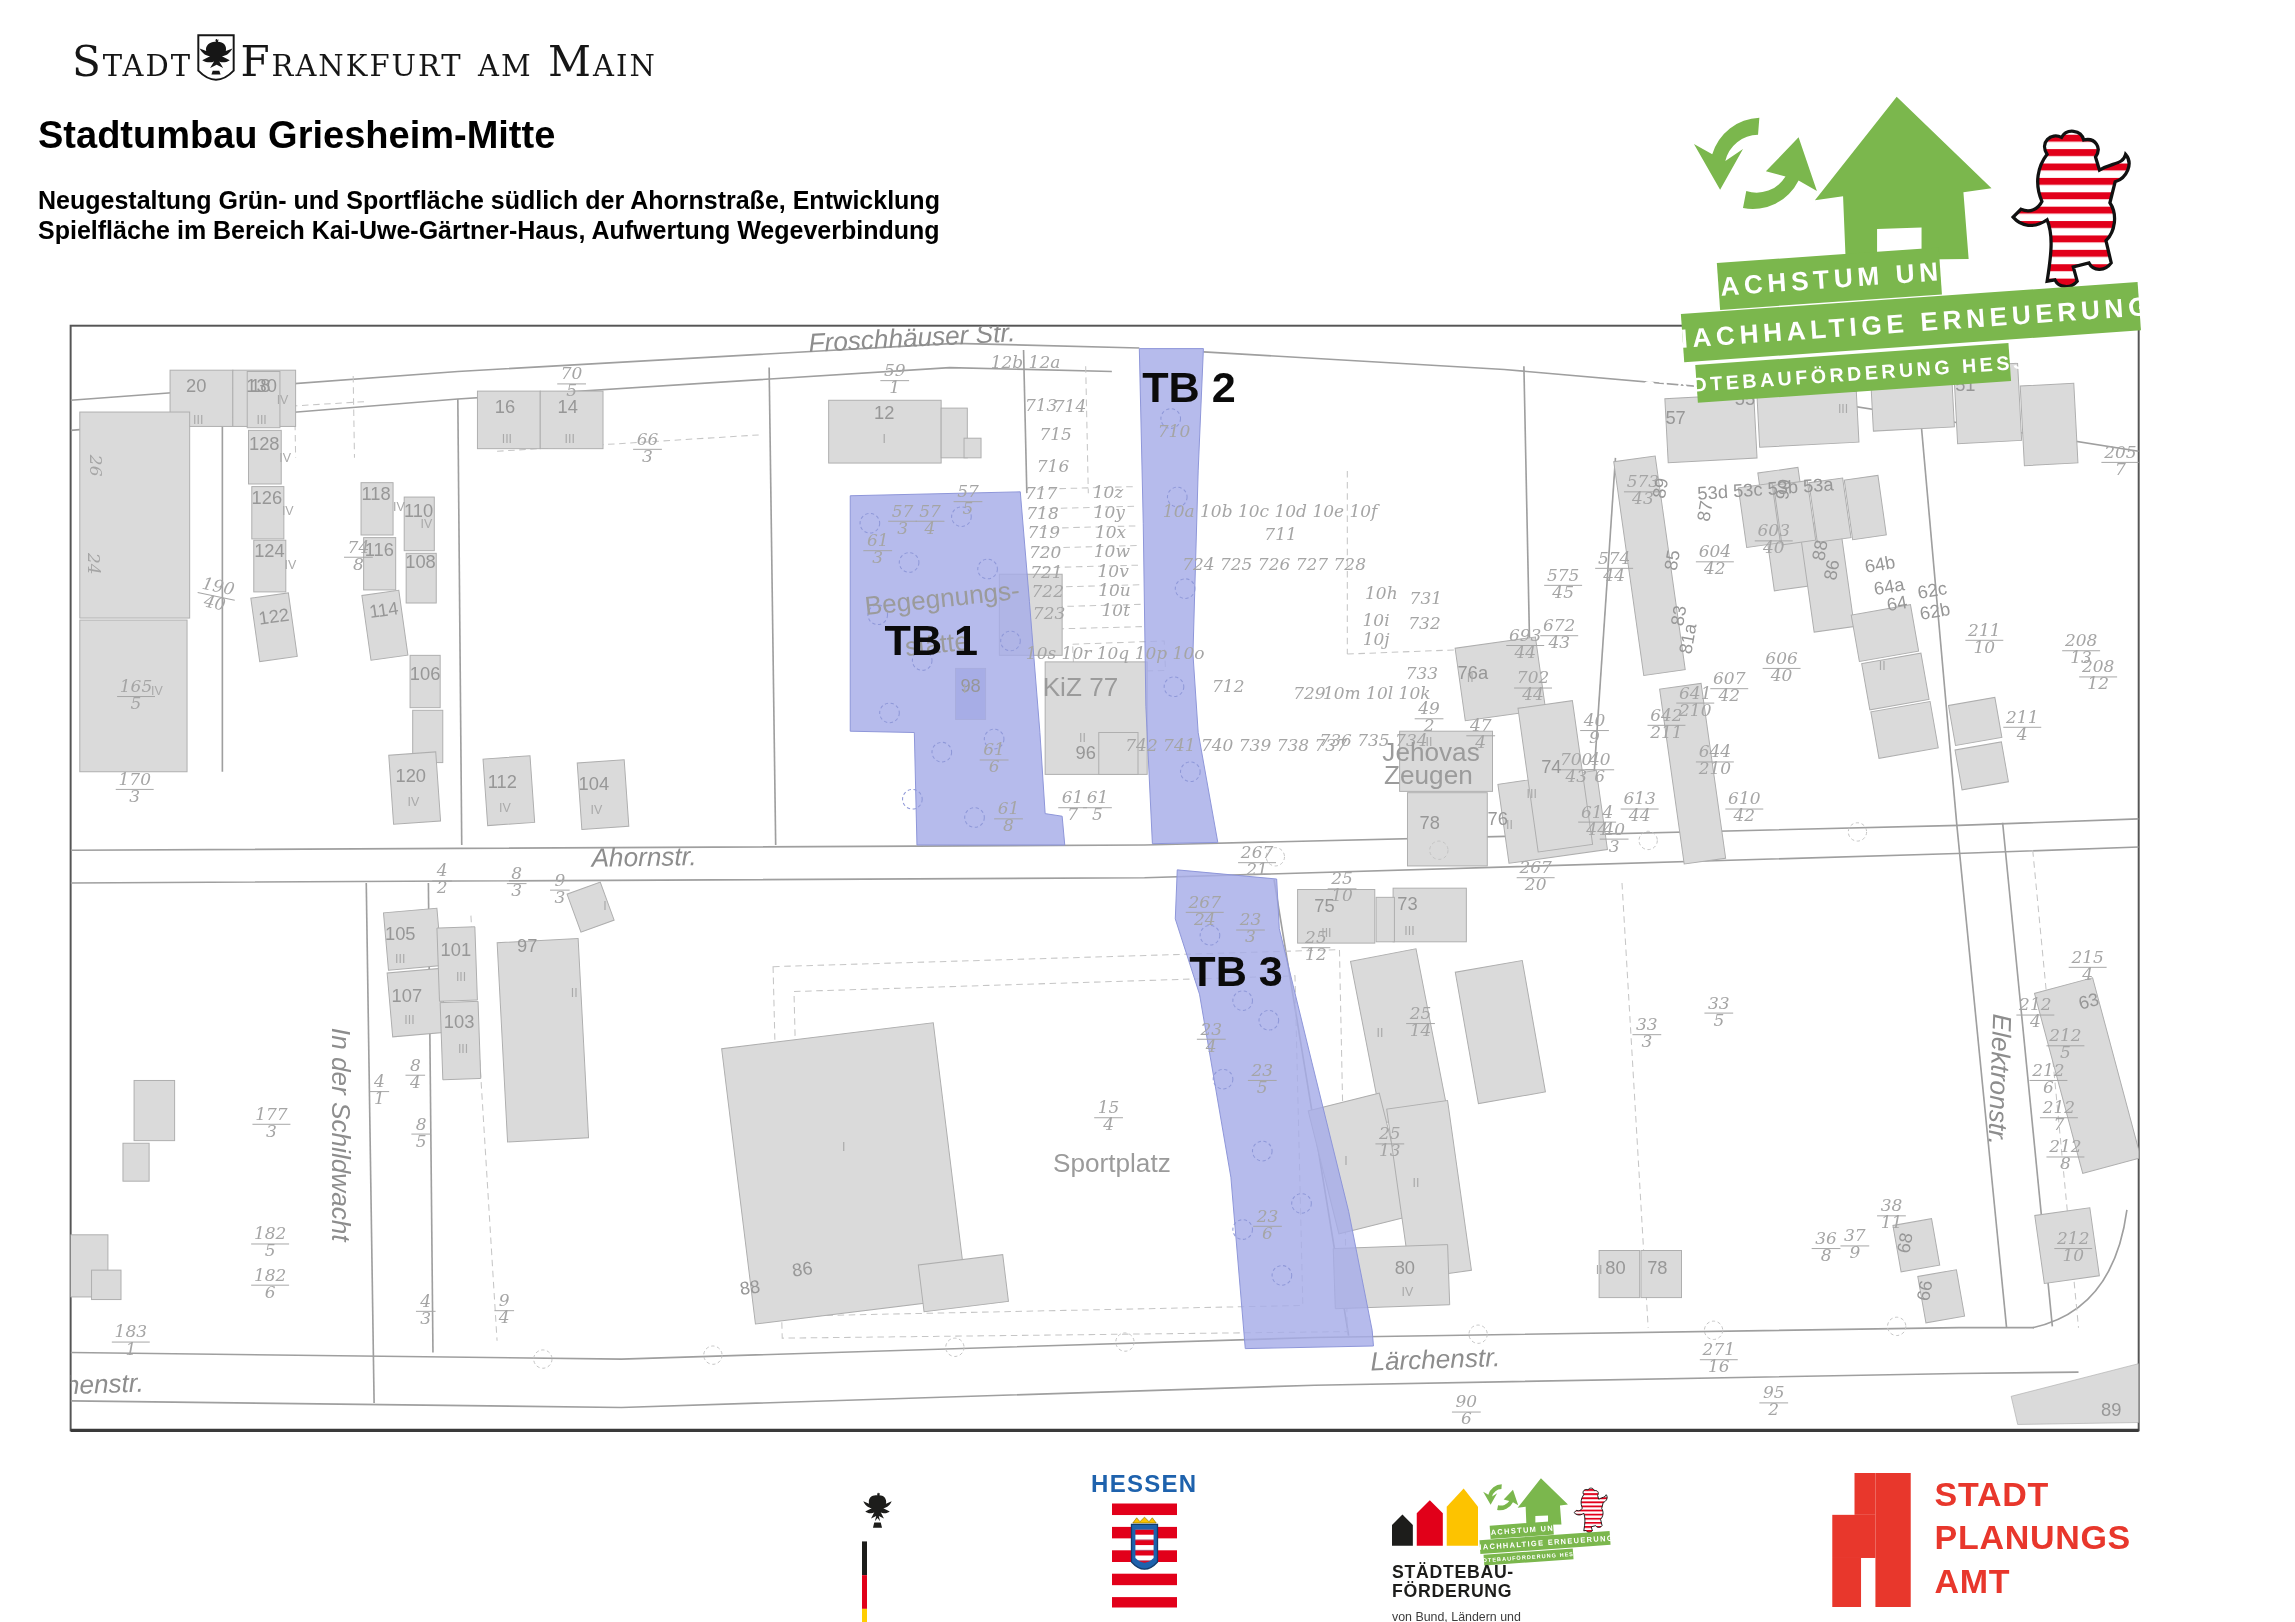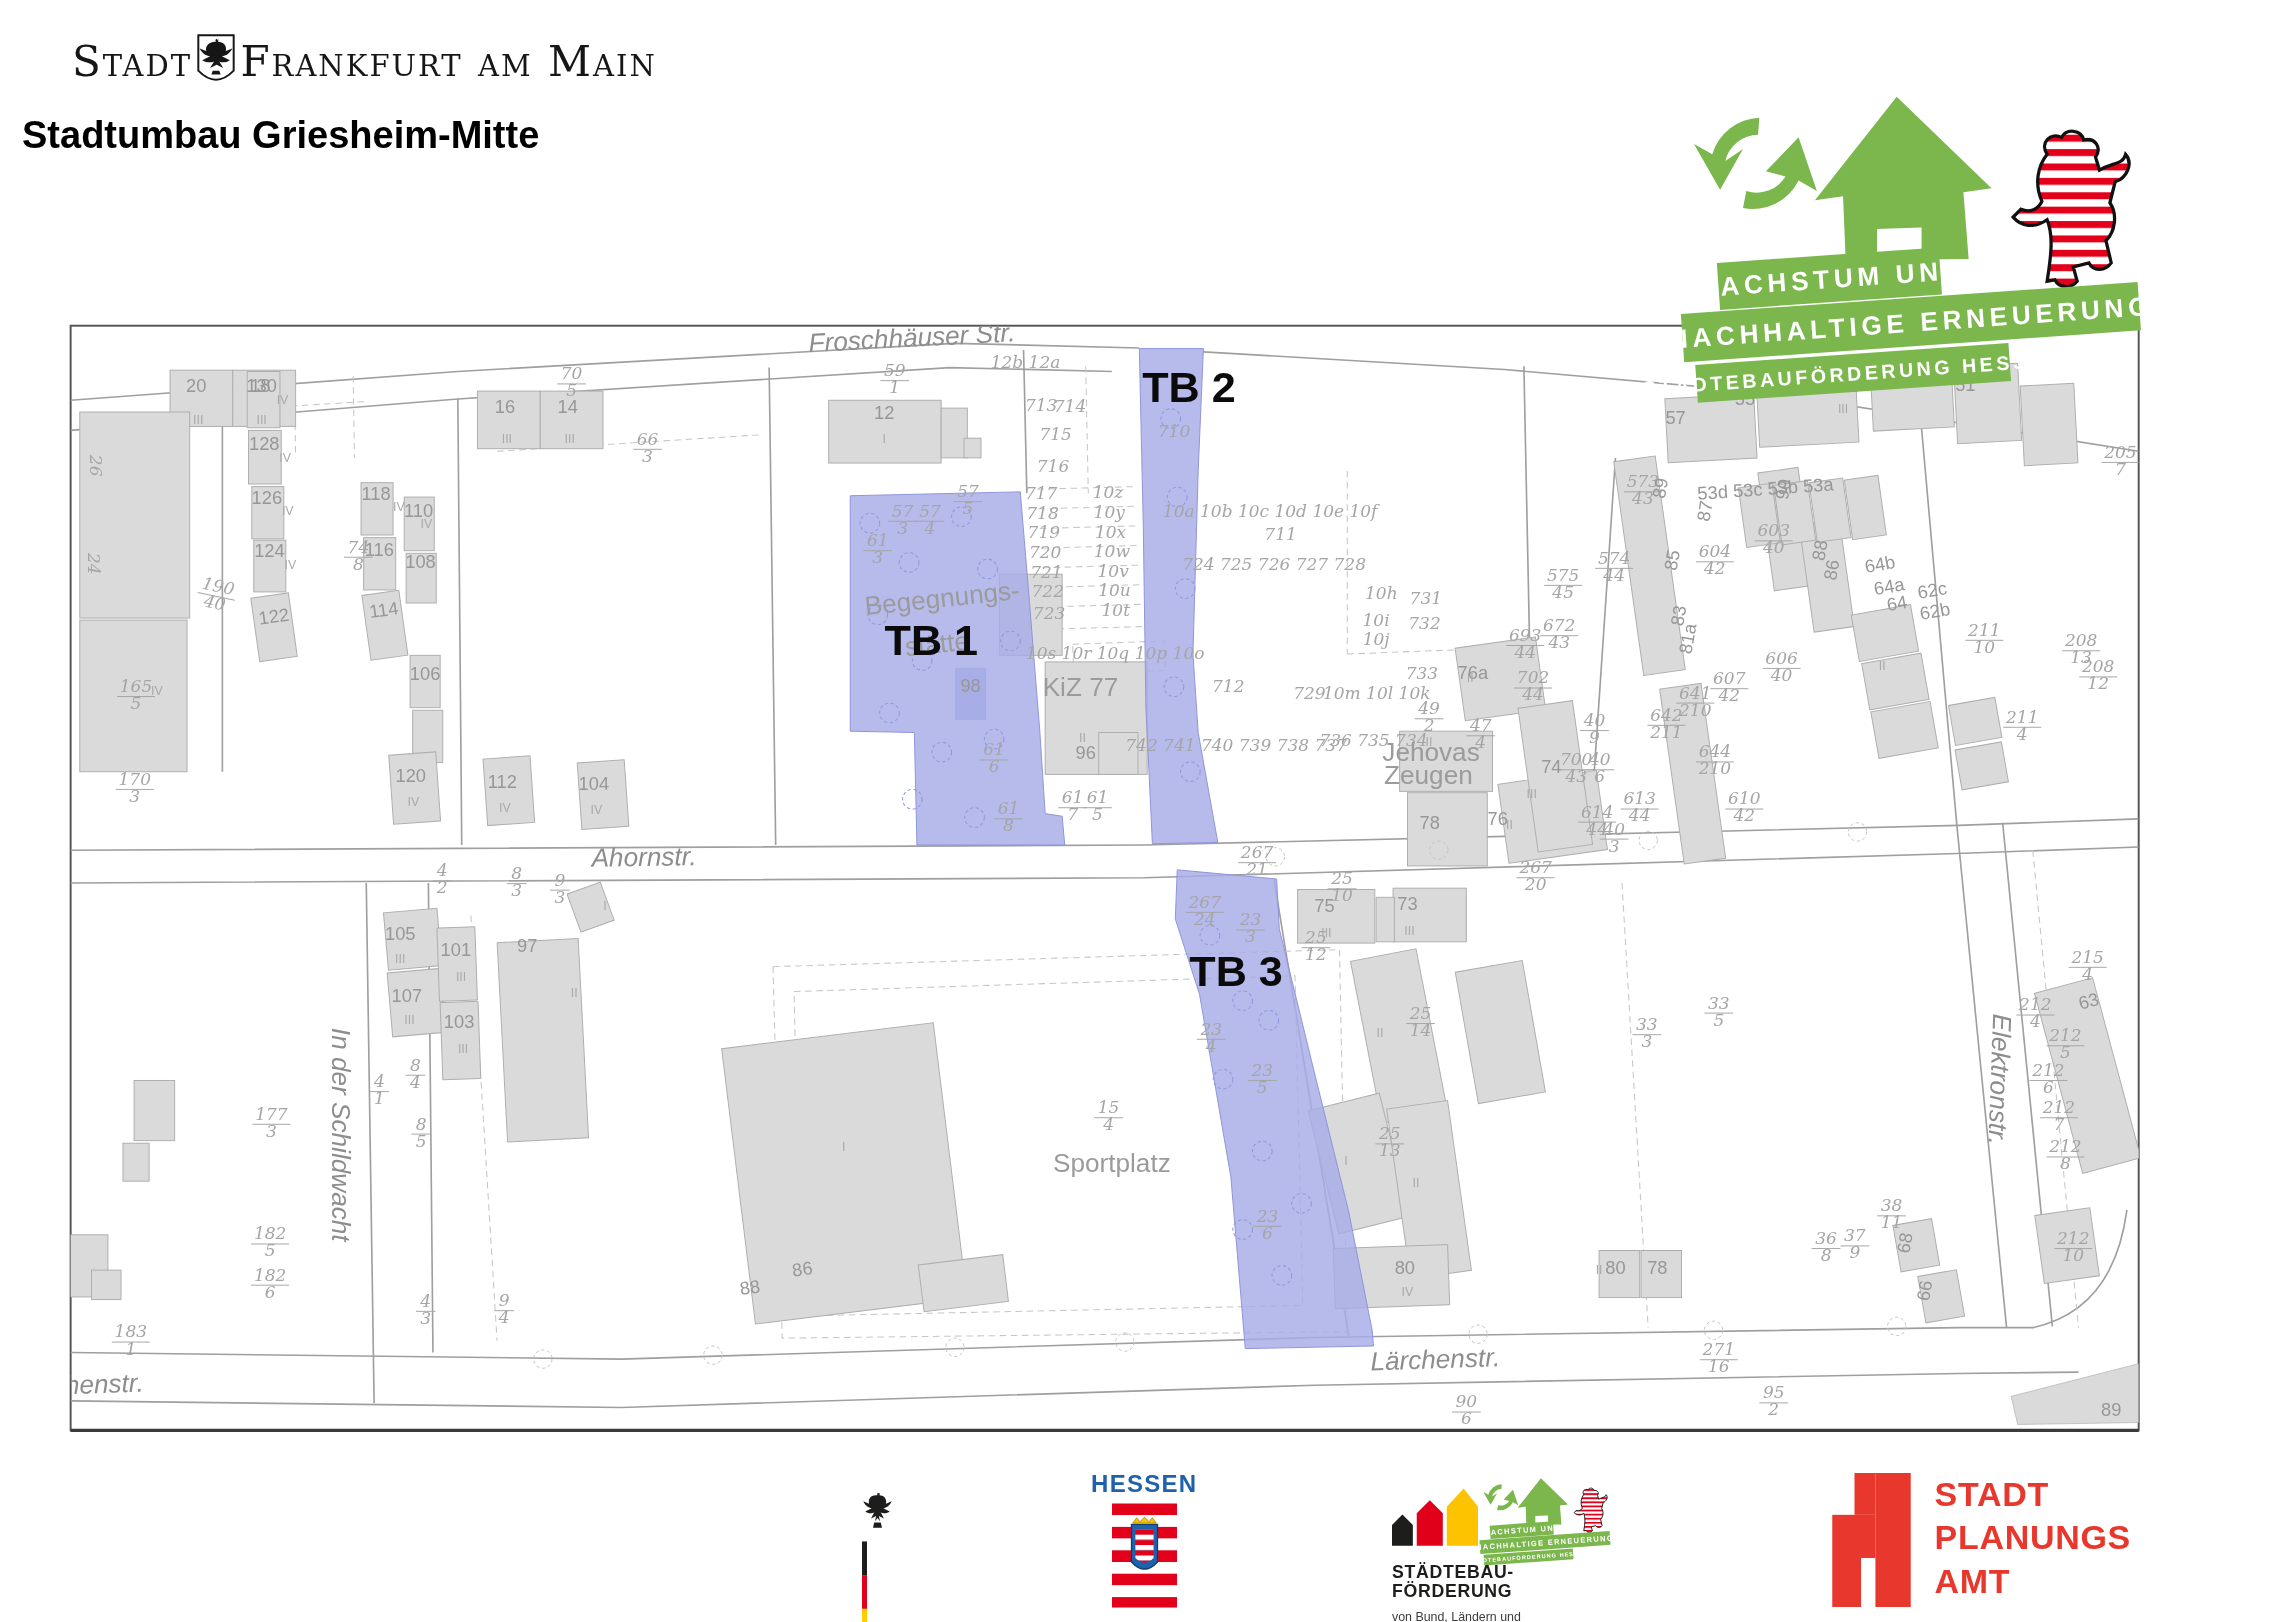--- a/index.html
+++ b/index.html
@@ -3,21 +3,21 @@
 <meta charset="utf-8">
 <style>
   html,body{margin:0;padding:0;background:#ffffff;}
   body{width:2295px;height:1622px;position:relative;overflow:hidden;
        font-family:"Liberation Sans",sans-serif;}
   .abs{position:absolute;}
   
   #city-logo{left:72px;top:34px;display:flex;align-items:center;gap:5.2px;color:#161616;}
   .citytxt{font-family:"DejaVu Serif",serif;font-variant:small-caps;font-size:42px;
            letter-spacing:2px;line-height:1;}
-  #title-block{left:22px;top:116px;color:#000;}
+  #title-block{left:38px;top:116px;color:#000;}
   #title-sub{font-size:38px;font-weight:bold;line-height:1.05;}
   #title-main{font-size:63px;font-weight:bold;line-height:1.0;margin-top:9.2px;letter-spacing:-0.7px;}
   #subtitle{margin-top:29px;font-size:25px;font-weight:bold;line-height:1.22;}
   
   #map-svg{position:absolute;left:0;top:0;}
   .road{stroke:#9f9f9f;stroke-width:2.5;fill:none;}
   .dash{stroke:#c6c6c6;stroke-width:1.6;fill:none;stroke-dasharray:10 7;}
   .bld{fill:#dadada;stroke:#aeaeae;stroke-width:1.5;}
   .parcel{font:italic 26px "DejaVu Serif",serif;fill:#a5a5a5;text-anchor:middle;}
   .house{font:28px "Liberation Sans",sans-serif;fill:#979797;text-anchor:middle;}
@@ -569,20 +569,24 @@
   <span class="citytxt">Stadt</span>
   <svg width="38" height="55" viewBox="0 0 58 84">
     <path d="M2,2 H56 V56 Q29,84 2,56 Z" fill="#fff" stroke="#161616" stroke-width="3"></path>
     <path d="M29,12 C26,8 32,6 31,10 L33,8 L32,12 C40,12 46,18 44,26 L54,22 C50,30 44,33 38,34 L50,40 C44,44 38,44 34,42 L40,52 L30,47 L20,52 L26,42 C22,44 14,44 8,40 L20,34 C14,33 8,30 4,22 L14,26 C12,18 20,12 27,12 Z M24,56 L34,56 L36,62 L22,62 Z" fill="#161616"></path>
   </svg>
   <span class="citytxt">Frankfurt am Main</span>
 </div>
 
 <div class="abs" id="title-block">
   <div id="title-sub">Stadtumbau Griesheim-Mitte</div>
+  <div id="subtitle">
+    <div>Neugestaltung Grün- und Sportfläche südlich der Ahornstraße, Entwicklung</div>
+    <div>Spielfläche im Bereich Kai-Uwe-Gärtner-Haus, Aufwertung Wegeverbindung</div>
+  </div>
 </div>
 
 <div class="abs" id="footer">
 
   <div class="abs" style="left:862px;top:26px;display:flex;gap:9.2px;flex-direction:column;">
     <svg width="31" height="41" viewBox="0 0 48 62">
       <path d="M24,6 C22,2 27,0 26,4 L28,2 L27,6 C34,6 39,12 37,19 L46,15 C43,22 38,25 33,26 L43,31 C38,35 32,34 29,32 L34,42 L26,38 L28,46 L24,41 L20,46 L22,38 L14,42 L19,32 C16,34 10,35 5,31 L15,26 C10,25 5,22 2,15 L11,19 C9,12 14,6 21,6 Z M19,48 L29,48 L31,56 L17,56 Z" fill="#1d1d1b"></path>
     </svg>
     <svg width="5.2" height="102" viewBox="0 0 8 156">
       <rect width="8" height="52" fill="#1d1d1b"></rect>

